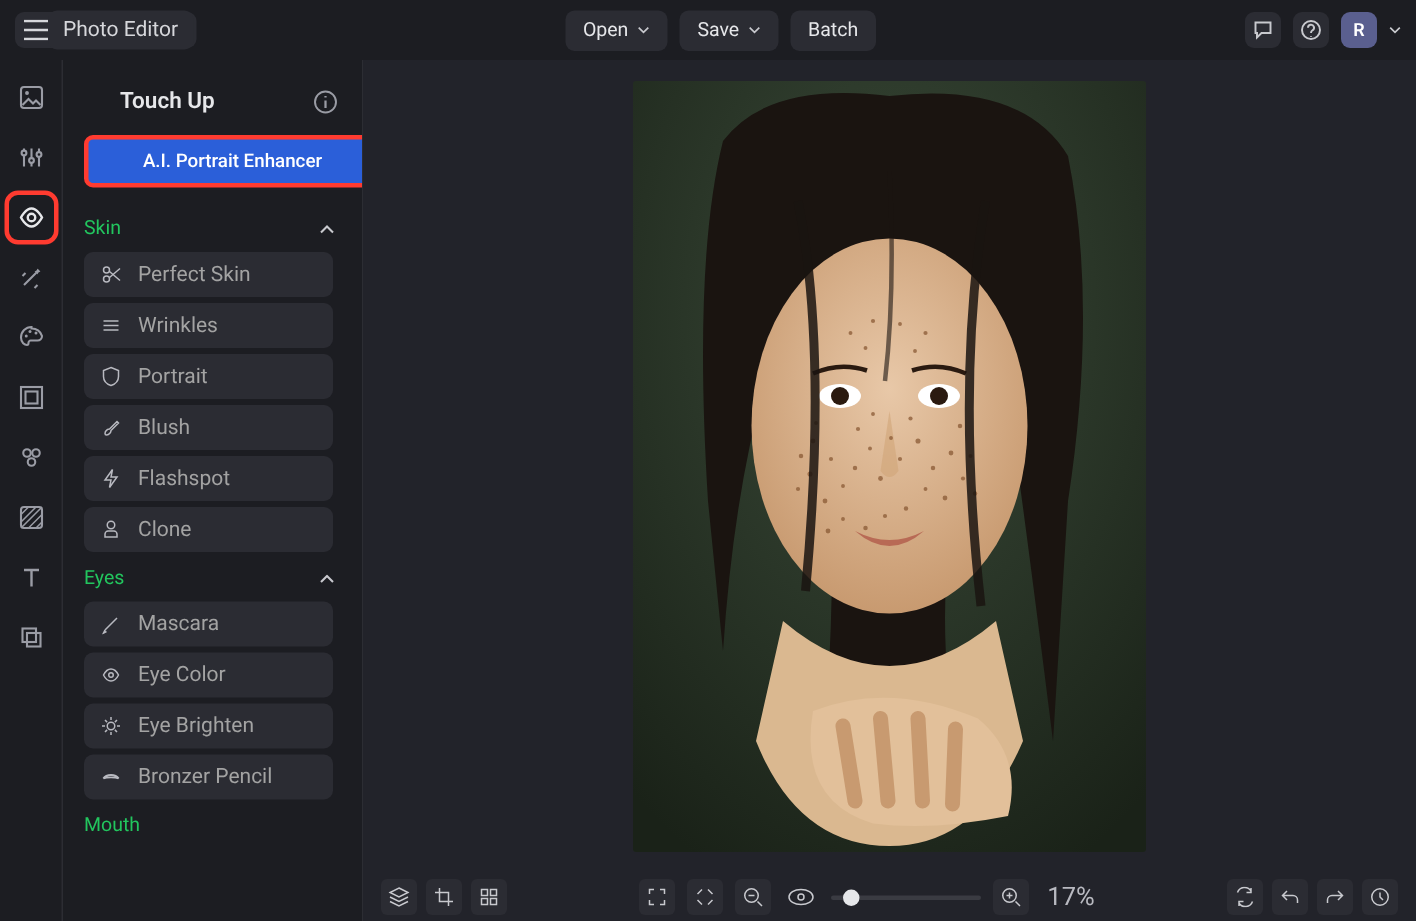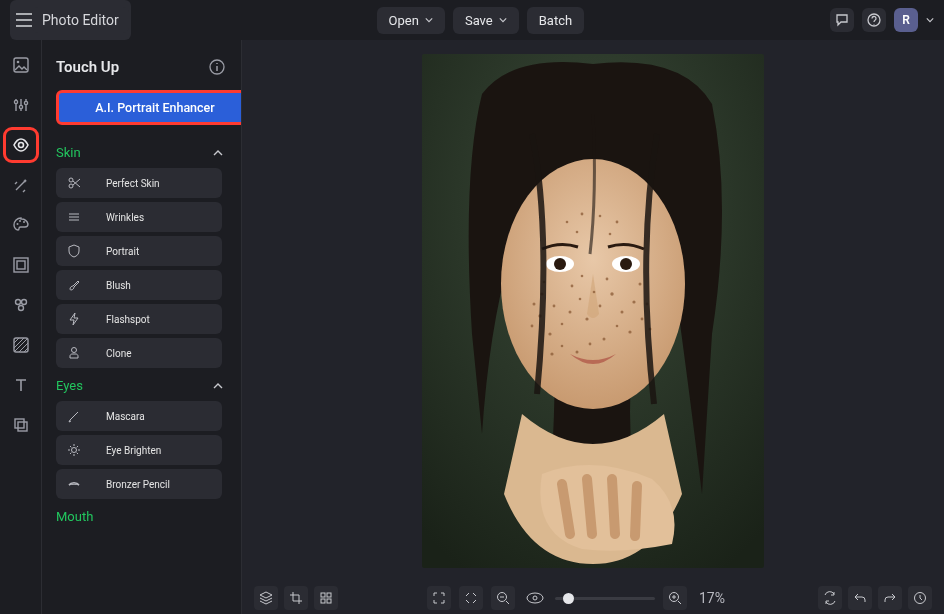--- a/index.html
+++ b/index.html
@@ -2,62 +2,62 @@
 <html><head>
 <meta charset="utf-8">
 <style>
   * { margin: 0; padding: 0; box-sizing: border-box; font-family: -apple-system, BlinkMacSystemFont, "Segoe UI", Roboto, sans-serif; }
   body { background: #1c1d22; color: #e6e7ea; width: 944px; height: 614px; overflow: hidden; }
 
   
   .topbar { height: 40px; display: flex; align-items: center; padding: 0 10px; gap: 10px; }
   .hamburger { width: 24px; height: 24px; display: flex; align-items: center; justify-content: center; cursor: pointer; }
   .app-title { font-size: 14px; color: #d6d7db; background:#2b2c33; padding:5px 10px; border-radius:6px; margin-left:-4px;}
-  .topbar-group-left { display:flex; align-items:center; background:#2b2c33; border-radius:6px; height:40px; padding:0 2px;}
+  .topbar-group-left { display:flex; align-items:center; background:#2b2c33; border-radius:6px; height:24px; padding:0 2px;}
   .topbar-center { display: flex; gap: 8px; margin: 16px auto; }
   .top-btn { background: #2b2c33; border: none; color: #e6e7ea; padding: 6px 12px; border-radius: 6px; font-size: 13px; display: flex; align-items: center; gap: 6px; cursor: pointer; }
   .chev-down { width: 8px; height: 8px; }
   .topbar-right { display: flex; gap: 8px; align-items: center; }
   .icon-btn { width: 24px; height: 24px; background: #2b2c33; border-radius: 6px; display: flex; align-items: center; justify-content: center; cursor: pointer; }
   .avatar { width: 24px; height: 24px; background: #5a5f8f; border-radius: 6px; display: flex; align-items: center; justify-content: center; font-size: 12px; font-weight: 600; color: #fff; }
 
   
   .main { display: flex; height: 574px; }
 
   
   .rail { width: 42px; background: #1c1d22; display: flex; flex-direction: column; align-items: center; padding-top: 14px; gap: 18px; border-right: 1px solid #2c2d33; }
   .rail-icon { width: 22px; height: 22px; display: flex; align-items: center; justify-content: center; cursor: pointer; color: #9a9ca5; }
   .rail-icon.active-box { outline: 3px solid #ff3b30; outline-offset: 4px; border-radius: 2px; color:#e6e7ea; }
 
   
   .panel { width: 200px; background: #1c1d22; border-right: 1px solid #2c2d33; padding: 18px 10px 10px 14px; overflow-y: auto; }
   .panel::-webkit-scrollbar { width: 6px; }
   .panel::-webkit-scrollbar-thumb { background: #3a3b42; border-radius: 3px; }
-  .panel-header { display: flex; align-items: center; justify-content: space-between; margin-bottom: 14px; padding-right:6px;}
+  .panel-header { display: flex; align-items: flex-end; justify-content: space-between; margin-bottom: 14px; padding-right:6px;margin-left:24px;}
   .panel-title { font-size: 15px; font-weight: 600; }
   .ai-btn { width: 198px; margin-bottom: 14px; background: #2b5fd9; border: 3px solid #ff3b30; color: #fff; padding: 7px 0; border-radius: 6px; font-size: 12.5px; font-weight: 500; cursor: pointer; text-align:center;}
   .section-head { display: flex; align-items: center; justify-content: space-between; font-size: 13px; color: #22c55e; margin: 6px 0 8px 0; cursor: pointer; padding-right:8px;}
   .tool-list { display: flex; flex-direction: column; gap: 4px; margin-bottom: 10px; }
-  .tool-item { width: 166px; background: #2b2c33; border-radius: 6px; padding: 7px 10px; display: flex; align-items: center; gap: 24px; font-size: 10px; color: #e5e5e5; cursor: pointer; }
+  .tool-item { width: 166px; background: #2b2c33; border-radius: 6px; padding: 7px 10px; display: flex; align-items: center; gap: 10px; font-size: 14px; color: #a3a3a3; cursor: pointer; }
   .tool-icon { width: 16px; height: 16px; display:flex; align-items:center; justify-content:center; flex-shrink:0; color:#b8b9c0;}
 
   
   .canvas-area { flex: 1; background: #22232a; display: flex; flex-direction: column; position:relative;}
   .canvas-body { flex: 1; display: flex; align-items: center; justify-content: center; padding: 14px; }
   .photo { width: 342px; height: 514px; border-radius: 2px; overflow:hidden; position:relative; }
 
   
   .bottombar { height: 40px; display: flex; align-items: center; padding: 0 12px; gap: 8px; }
   .bb-group { display: flex; gap: 6px; align-items:center;}
   .bb-icon { width: 24px; height: 24px; background: #2b2c33; border-radius: 4px; display: flex; align-items: center; justify-content: center; cursor: pointer; color:#c8c9ce;}
   .bb-spacer { flex: 1; }
   .zoom-group { display: flex; align-items: center; gap: 8px; }
   .zoom-track { width: 100px; height: 3px; background: #3a3b42; border-radius: 2px; position: relative; }
   .zoom-thumb { position: absolute; left: 8px; top: -4px; width: 11px; height: 11px; background: #e6e7ea; border-radius: 50%; }
-  .zoom-val { font-size: 14px; color: #b8b9c0; margin-left:4px; min-width:30px;}
+  .zoom-val { font-size: 17px; color: #b8b9c0; margin-left:4px; min-width:30px;}
 
   svg { display:block; }
 </style>
 </head>
 <body>
 
 <div class="topbar">
   <div class="topbar-group-left">
     <div class="hamburger">
       <svg width="16" height="14" viewBox="0 0 16 14">
@@ -256,20 +256,29 @@
         </svg>
     </div>
     <div class="tool-list">
       <div class="tool-item">
           <span class="tool-icon">
             <svg width="14" height="14" viewBox="0 0 14 14">
               <path d="M3 11l8-8M3 11l-1 2 2-1" stroke="currentColor" fill="none"></path>
             </svg>
           </span>
           <span>Mascara</span>
+        </div>
+      <div class="tool-item">
+          <span class="tool-icon">
+            <svg width="14" height="14" viewBox="0 0 14 14">
+              <path d="M7 3c3 0 5 4 5 4s-2 4-5 4-5-4-5-4 2-4 5-4z" stroke="currentColor" fill="none"></path>
+              <circle cx="7" cy="7" r="1.5" stroke="currentColor" fill="none"></circle>
+            </svg>
+          </span>
+          <span>Eye Color</span>
         </div>
       <div class="tool-item">
           <span class="tool-icon">
             <svg width="14" height="14" viewBox="0 0 14 14">
               <circle cx="7" cy="7" r="2.5" stroke="currentColor" fill="none"></circle>
               <path d="M7 1v2M7 11v2M1 7h2M11 7h2M3 3l1.4 1.4M9.6 9.6L11 11M11 3L9.6 4.4M4.4 9.6L3 11" stroke="currentColor"></path>
             </svg>
           </span>
           <span>Eye Brighten</span>
         </div>

